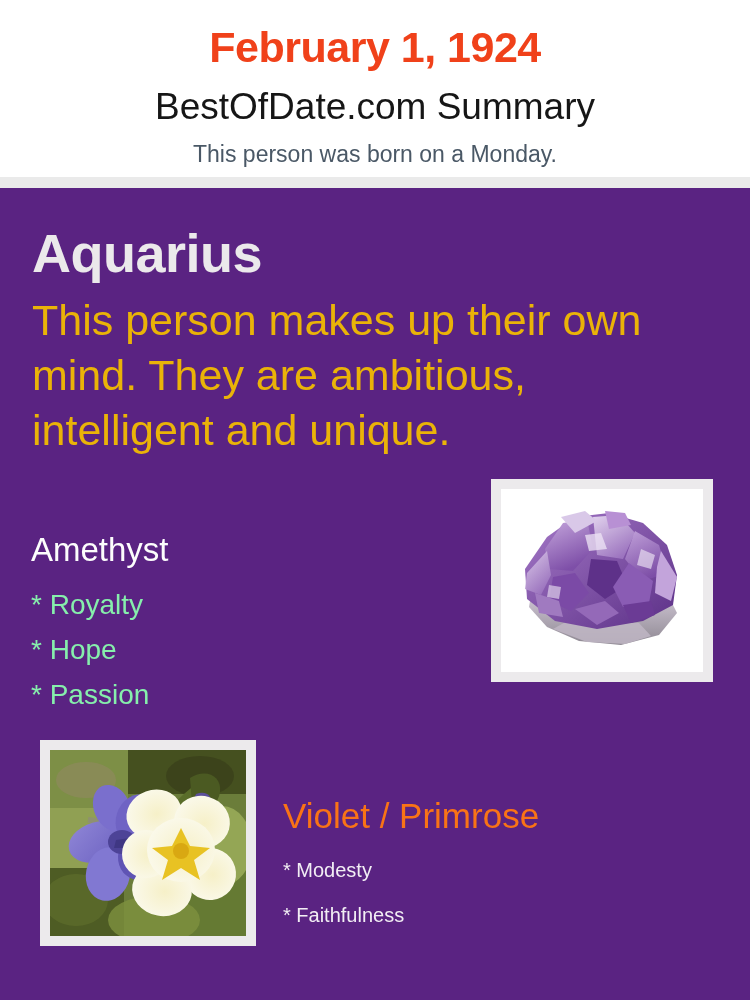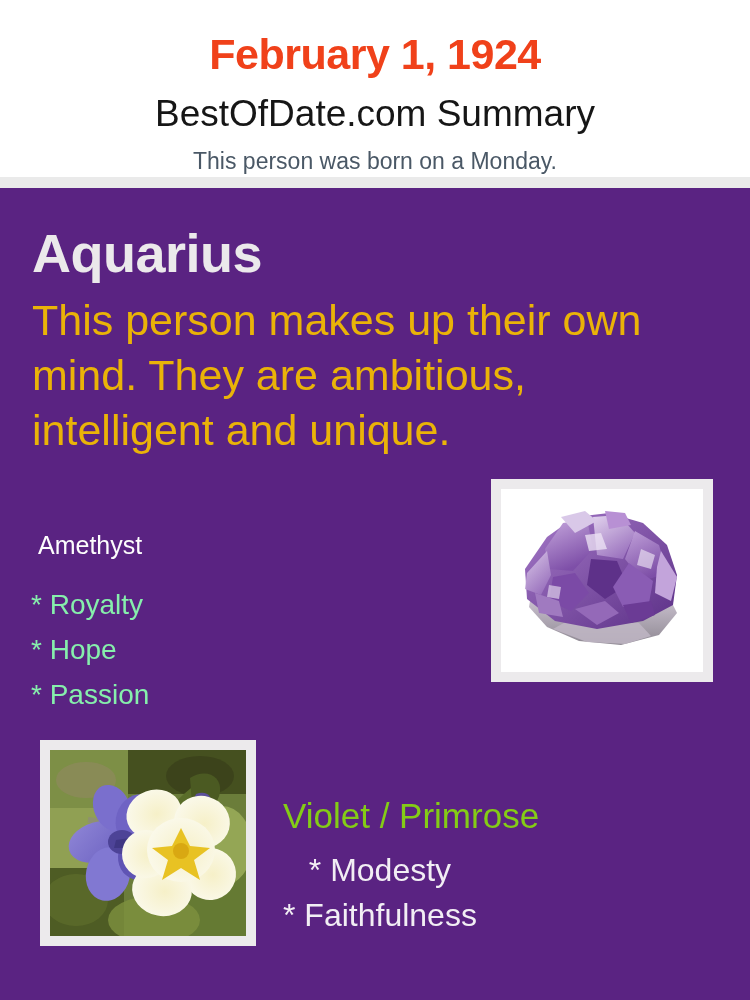--- a/index.html
+++ b/index.html
@@ -16,21 +16,21 @@
   .header {
     position:absolute; left:0; top:0; width:750px; height:177px;
     background:#ffffff; text-align:center;
   }
   .date-title {
     color:#f0411a;
     font-size:43px;
     font-weight:bold;
     letter-spacing:-0.5px;
     line-height:1;
-    padding-top:33px;
+    padding-top:26px;
   }
   .site-summary {
     color:#161616;
     font-size:37px;
     font-weight:normal;
     line-height:1;
     padding-top:19px;
   }
   .born-line {
     color:#4a5866;
@@ -65,50 +65,50 @@
   
   .birthstone-head {
     position:absolute; left:34px; top:288px;
     color:#ebe9eb;
     font-size:45px; font-weight:bold; line-height:1;
     letter-spacing:-0.3px;
   }
   .birthstone-name {
     position:absolute; left:31px; top:345px;
     color:#fdfdfd;
-    font-size:25px; font-weight:normal; line-height:1;margin-left:7px;
+    font-size:33px; font-weight:normal; line-height:1;
   }
   .birthstone-traits {
     position:absolute; left:31px; top:394px;
     list-style:none;
   }
   .birthstone-traits li {
     color:#86efac;
     font-size:28px; line-height:45px; white-space:nowrap;
   }
 
   
   .flower-head {
     position:absolute; left:285px; top:552px;
     color:#ebe9eb;
     font-size:46px; font-weight:bold; line-height:1;
     letter-spacing:-0.3px;
   }
   .flower-name {
     position:absolute; left:283px; top:610px;
-    color:#84cc16;
+    color:#f97316;
     font-size:35px; font-weight:normal; line-height:1;
   }
   .flower-traits {
     position:absolute; left:283px; top:660px;
     list-style:none;
   }
   .flower-traits li {
     color:#f2eef4;
-    font-size:32px; line-height:45px; white-space:nowrap;text-align:center;
+    font-size:20px; line-height:45px; white-space:nowrap;
   }
 
   
   .photo-frame {
     position:absolute;
     background:#eceaec;
     padding:10px;
   }
   .photo-frame .inner { width:100%; height:100%; overflow:hidden; position:relative; }
 

